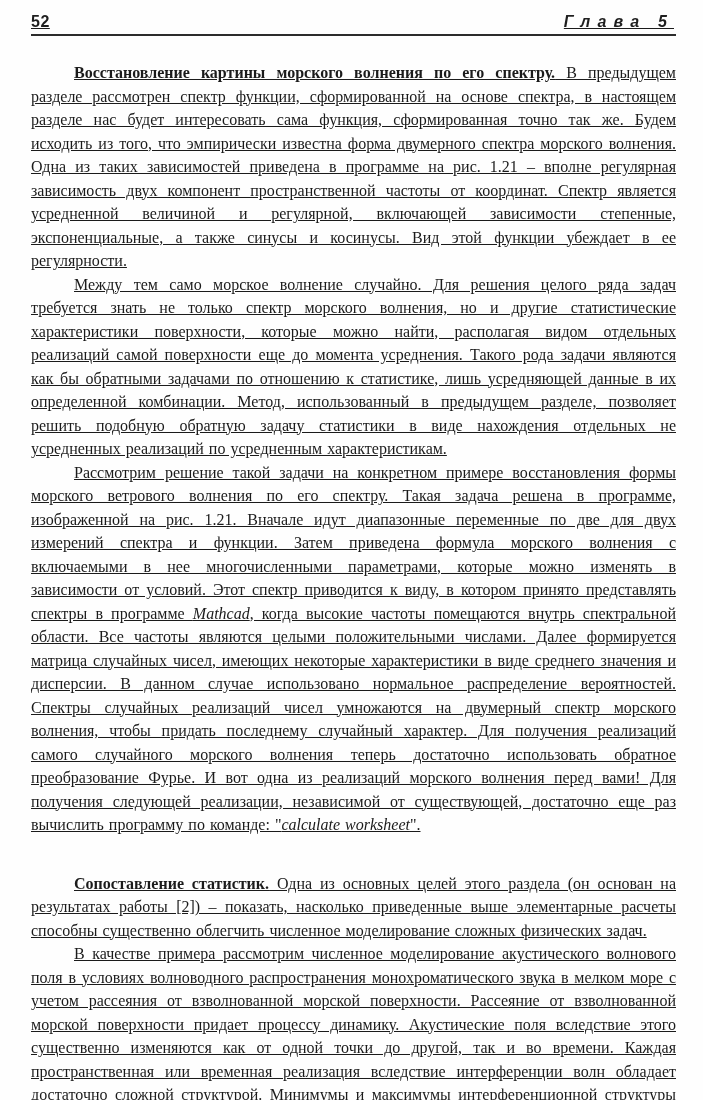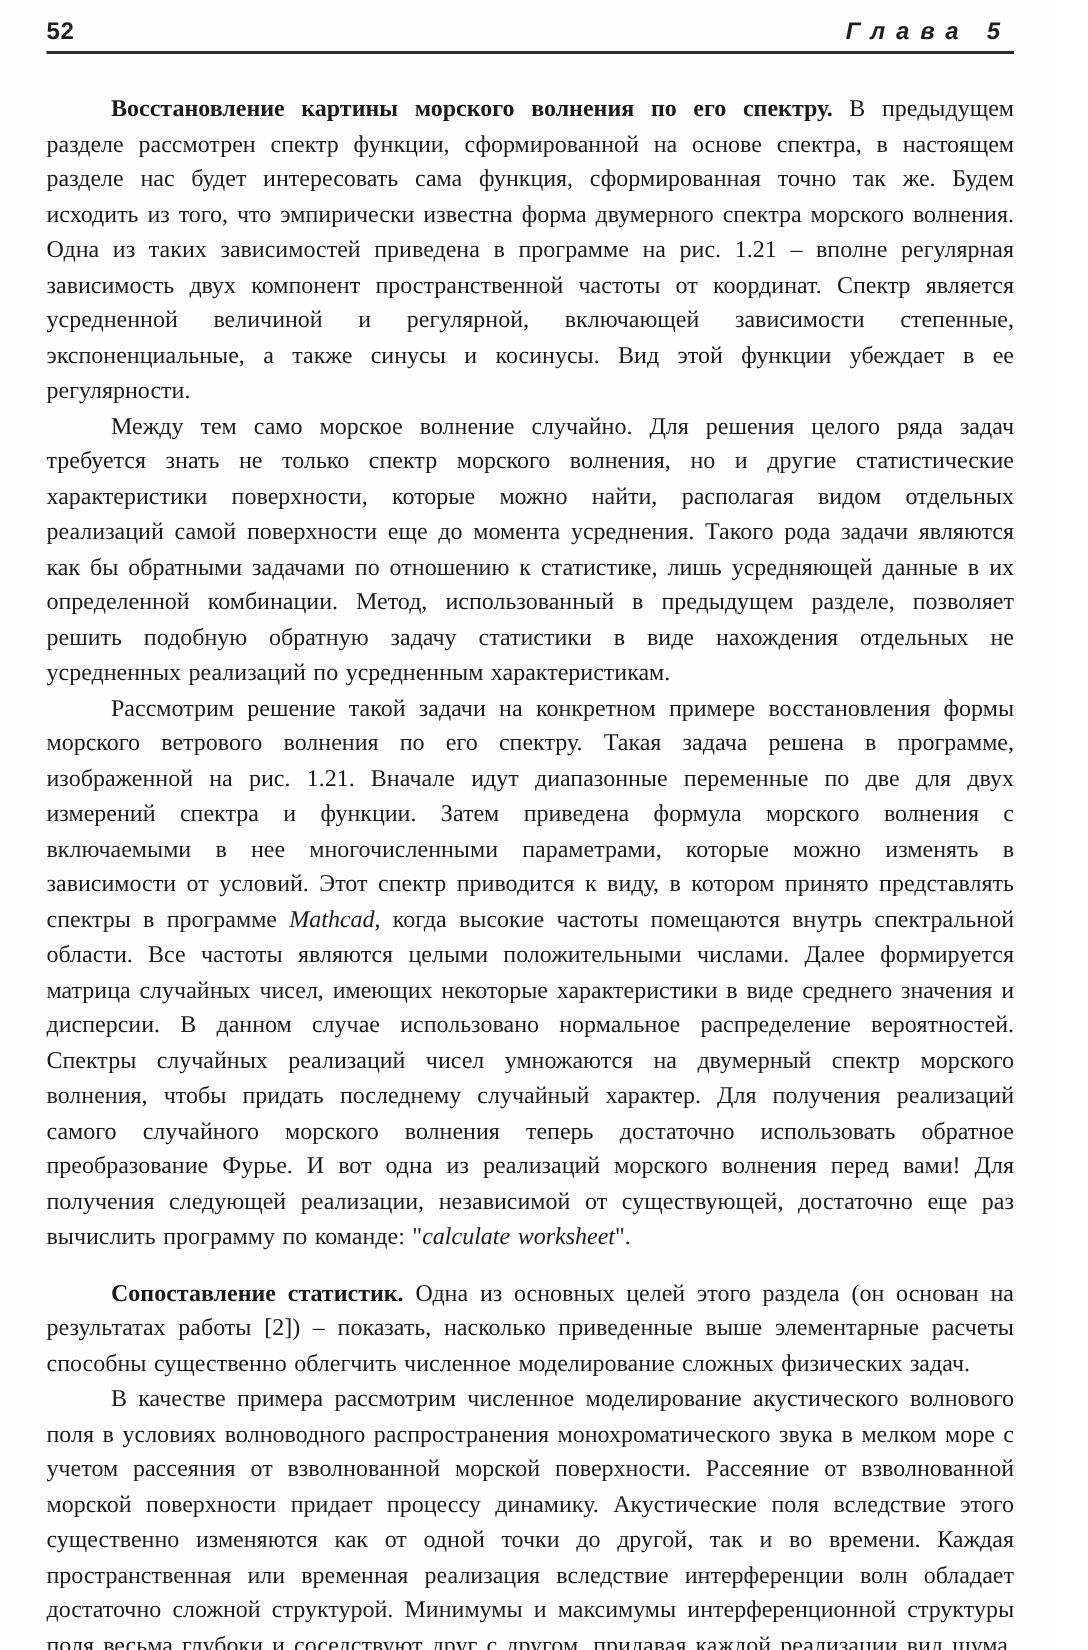--- a/index.html
+++ b/index.html
@@ -10,20 +10,21 @@
   .page {
     position: relative;
     width: 703px;
     height: 1100px;
     box-sizing: border-box;
     background: #fefefe;
     color: #1b1b1b;
     padding: 13px 27px 0 31px;
     overflow: hidden;
     font-family: "Liberation Serif", serif;
+    text-decoration: underline;
   }
   .header {
     display: flex;
     justify-content: space-between;
     align-items: flex-end;
     font-family: "Liberation Sans", sans-serif;
     font-size: 16px;
     font-weight: bold;
     color: #1f1f1f;
     padding-bottom: 3px;
@@ -42,21 +43,21 @@
   }
   p.para {
     margin: 0;
     font-size: 16px;
     line-height: 23.5px;
     text-align: justify;
     text-indent: 43px;
     word-spacing: 1px;
   }
   p.para.spaced {
-    margin-top: 14px;
+    margin-top: 35px;
   }
   .seg-bold { font-weight: bold; }
   .seg-italic { font-style: italic; margin-top: 38px; }
 </style>
 </head>
 <body>
 
 <div class="page">
   <header class="header">
     <span class="page-number">52</span>

